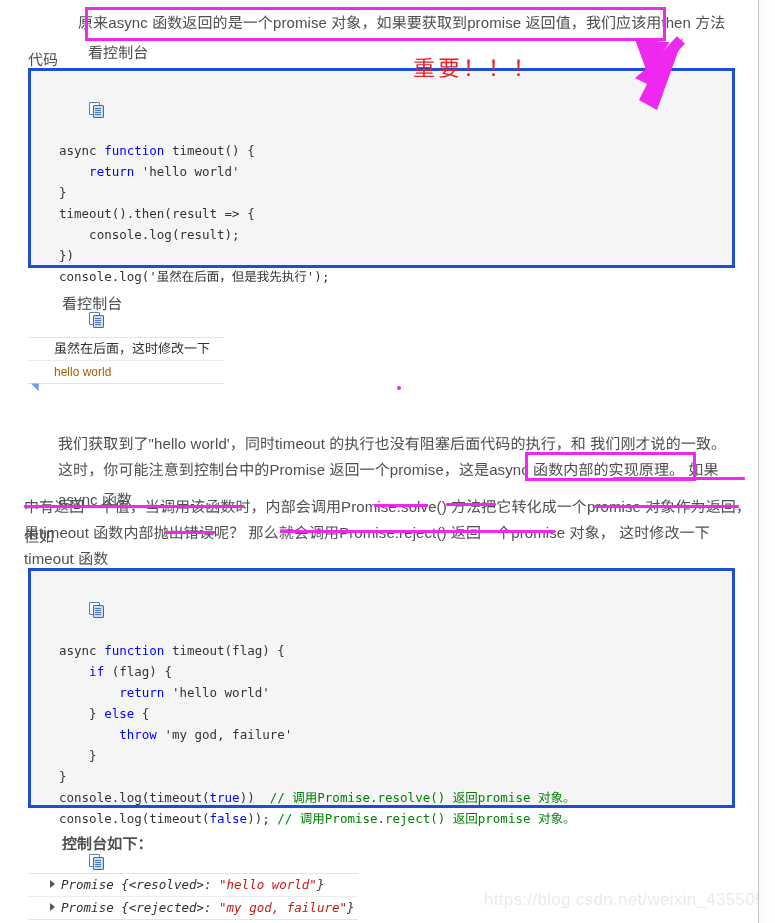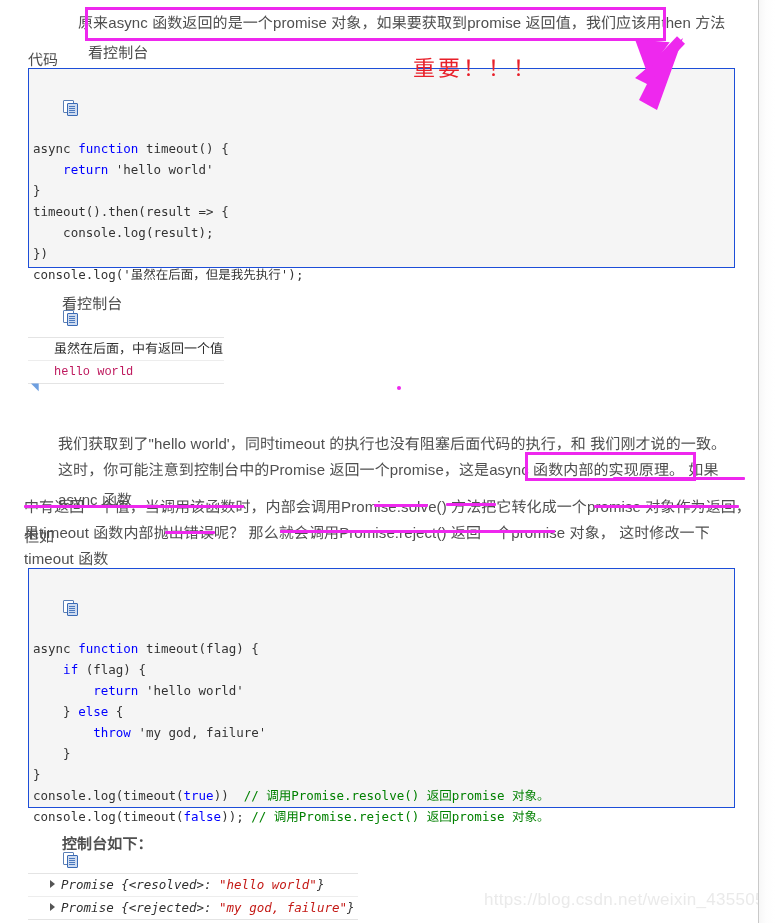--- a/index.html
+++ b/index.html
@@ -42,27 +42,27 @@
     font-size: 15px;
     line-height: 30px;
     color: #4f4f4f;
     letter-spacing: 0.1px;
     margin-top: 7px;
   }
 
   
   .codeblock {
     background: #f5f5f5;
-    border: 1px solid #1d4ed8;
+    border: 3px solid #1d4ed8;
     box-sizing: border-box;
     font-family: "DejaVu Sans Mono", "Liberation Mono", monospace;
     font-size: 12.5px;
     line-height: 21px;
     color: #333333;
-    padding: 6px 12px 6px 4px;
+    padding: 6px 12px 6px 28px;
     white-space: pre;
     position: relative;
   }
   .codeblock .cm { color: #008000; }      
   .codeblock .kw { color: #0000ff; }
   .codeblock .bool { color: #0000ff; }
   .code-line { display: block; min-height: 21px; }
 
   
   .copy-icon {
@@ -105,23 +105,23 @@
   .console-row {
     border-bottom: 1px solid #ededed;
     padding: 1px 0 1px 26px;
     font-size: 13px;
     line-height: 20px;
     color: #303030;
     font-family: "Liberation Sans", sans-serif;
   }
   .console-row:last-child { border-bottom: none; }
   .console-row.mono {
-    font-family: Liberation Mono, monospace;
+    font-family: Liberation Sans, sans-serif;
     font-size: 12px;
-    color: #be185d;
+    color: #a16207;
   }
   .console-row.promise {
     font-family: "DejaVu Sans Mono", "Liberation Mono", monospace;
     font-style: italic;
     font-size: 12.5px;
     color: #303030;
     padding-left: 22px;
   }
   .console-row.promise .pstr { color: #c41a16; }
   .disc-tri {
@@ -202,21 +202,21 @@
     <div id="cb1-lines"><span class="code-line"><span>async </span><span class="kw">function</span><span> timeout() {</span></span><span class="code-line"><span>    </span><span class="kw">return</span><span> 'hello world'</span></span><span class="code-line"><span>}</span></span><span class="code-line"><span>timeout().then(result =&gt; {</span></span><span class="code-line"><span>    console.log(result);</span></span><span class="code-line"><span>})</span></span><span class="code-line"><span>console.log('虽然在后面，但是我先执行');</span></span></div>
     <span class="copy-icon">
       <span class="sheet-back"></span><span class="sheet-front"></span>
     </span>
   </div>
 
   <div class="para" style="position:absolute; left:62px; top:282px;">看控制台</div>
 
   <div class="console" style="position:absolute; left:28px; top:337px; width:196px;">
     <div id="con1-rows">
-        <div class="console-row">虽然在后面，中有返回一个值</div>
+        <div class="console-row">虽然在后面，这时修改一下</div>
         <div class="console-row mono">hello world</div>
       </div>
   </div>
   <span class="console-caret" style="left:31px; top:381px;">◥</span>
 
   <span class="ann-dot" style="left:397px; top:386px;"></span>
 
   <div class="para" style="position:absolute; left:58px; top:422px; width:700px;">我们获取到了"hello world'，同时timeout 的执行也没有阻塞后面代码的执行，和 我们刚才说的一致。</div>
 
   <div style="position:absolute; left:58px; top:455px; width:690px;">

